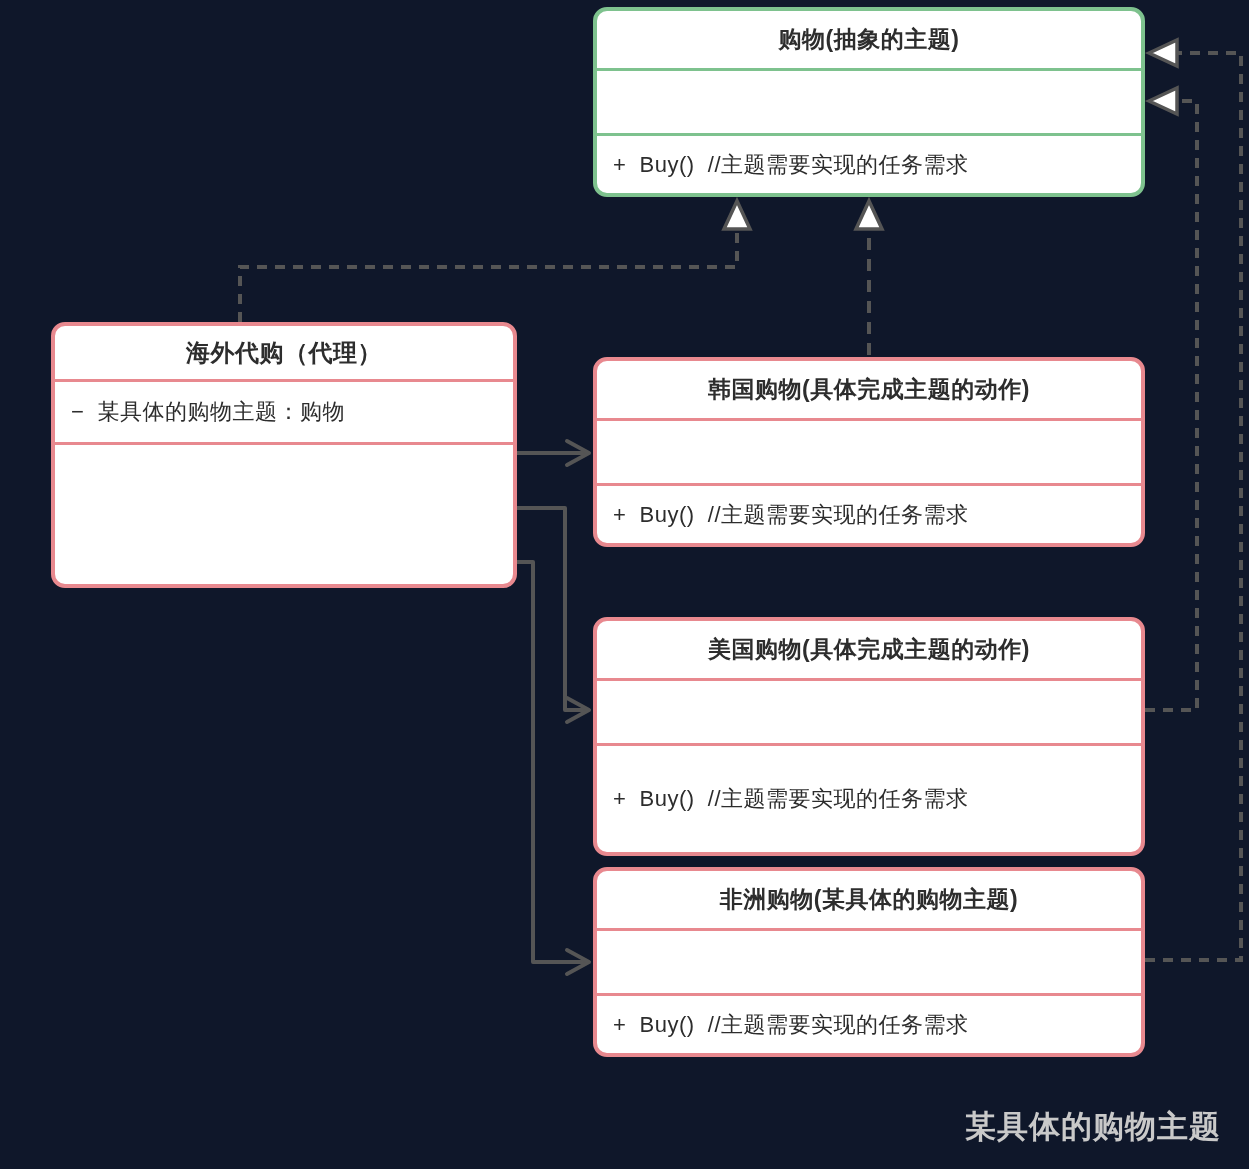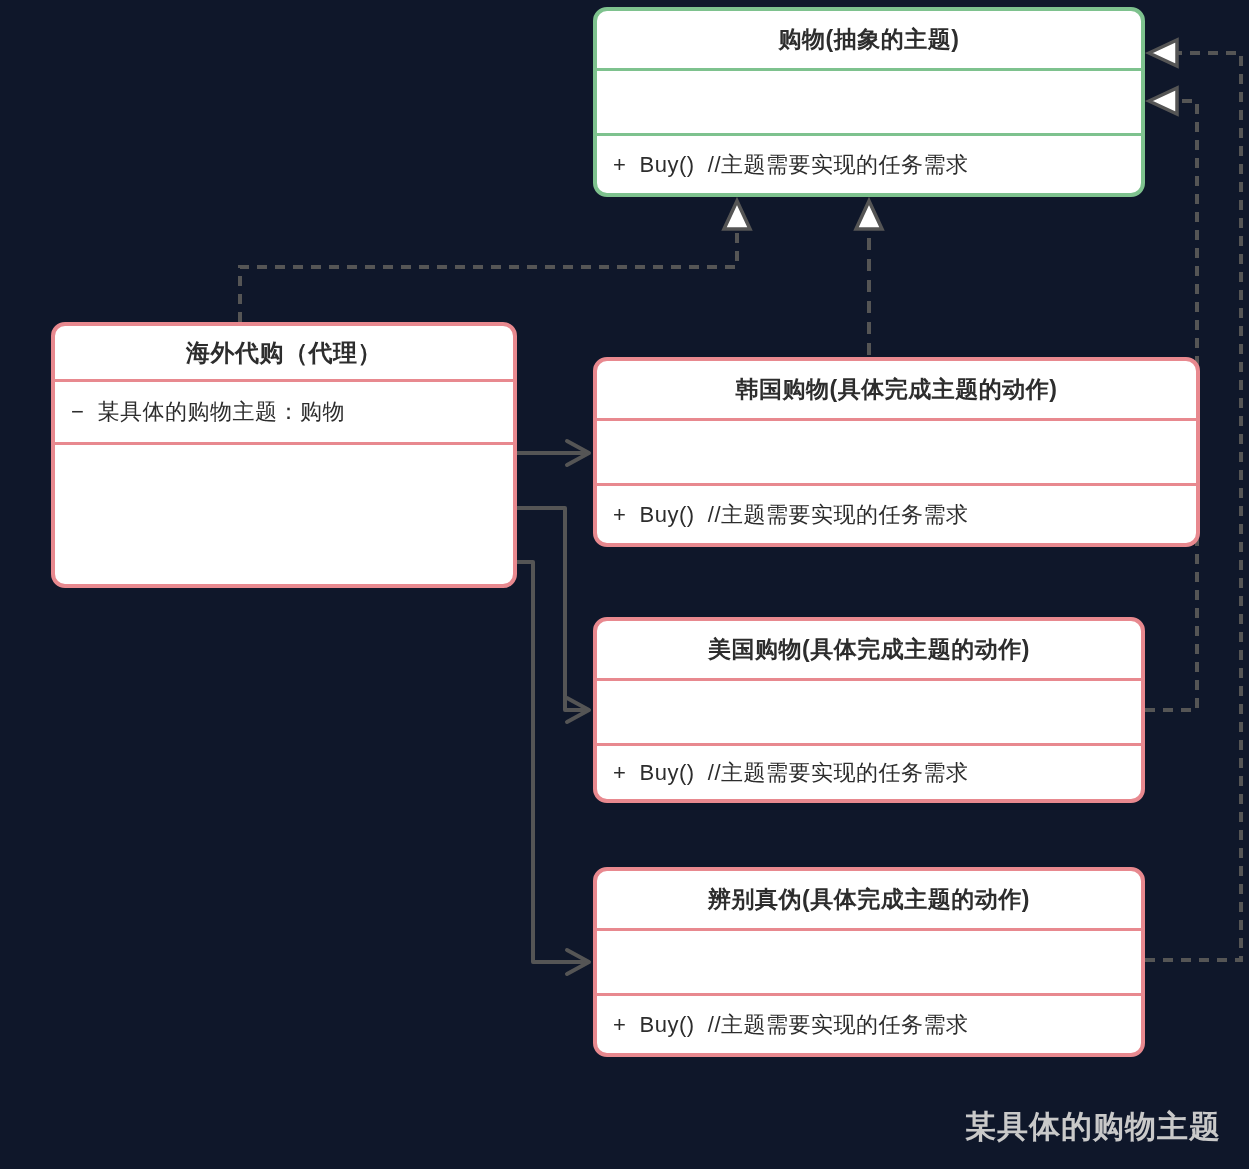--- a/index.html
+++ b/index.html
@@ -53,22 +53,22 @@
   
   #box-abstract {left:593px;top:7px;  width:552px;height:190px;}
   #box-abstract .uml-title{height:57px;}
   #box-abstract .uml-attrs{height:62px;}
 
   #box-proxy    {left:7px;  top:322px;width:466px;height:266px;margin-left:44px;}
   #box-proxy .uml-title{height:53px;font-size:24px;}
   #box-proxy .uml-attrs{height:60px;}
   #box-proxy .uml-methods{padding:8px 0 6px 0;justify-content:space-around;}
 
-  #box-korea    {left:593px;top:357px;width:607px;height:190px;}
-  #box-usa      {left:593px;top:617px;width:552px;height:186px;}
+  #box-korea    {left:593px;top:357px;width:552px;height:190px;}
+  #box-usa      {left:593px;top:617px;width:552px;height:239px;}
   #box-africa   {left:593px;top:867px;width:552px;height:190px;}
   #box-korea .uml-title,#box-usa .uml-title,#box-africa .uml-title{height:57px;}
   #box-korea .uml-attrs,#box-usa .uml-attrs,#box-africa .uml-attrs{height:62px;}
 
   .watermark{
     position:absolute;
     left:965px;top:1106px;
     font-size:31px;
     font-weight:bold;
     color:#c9c9c9;
@@ -143,21 +143,21 @@
 
   <div id="box-usa" class="uml-box">
     <div class="uml-title">美国购物(具体完成主题的动作)</div>
     <div class="uml-attrs"></div>
     <div class="uml-methods">
       <div class="member">+  Buy()  //主题需要实现的任务需求</div>
     </div>
   </div>
 
   <div id="box-africa" class="uml-box">
-    <div class="uml-title">辨别真伪(具体完成主题的动作)</div>
+    <div class="uml-title">非洲购物(某具体的购物主题)</div>
     <div class="uml-attrs"></div>
     <div class="uml-methods">
       <div class="member">+  Buy()  //主题需要实现的任务需求</div>
     </div>
   </div>
 
   <div class="watermark">某具体的购物主题</div>
 
 </div>
 

